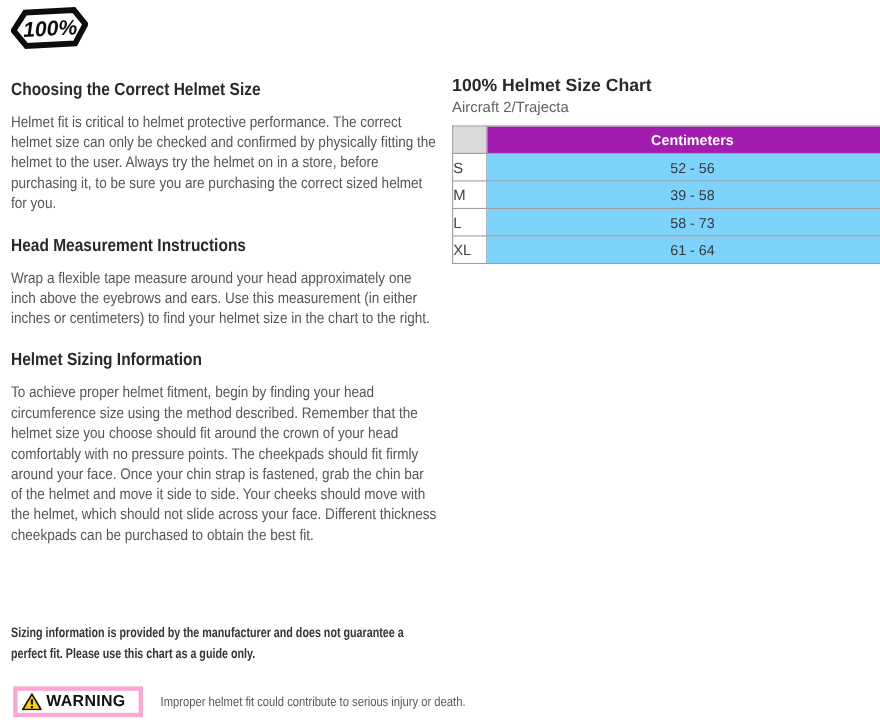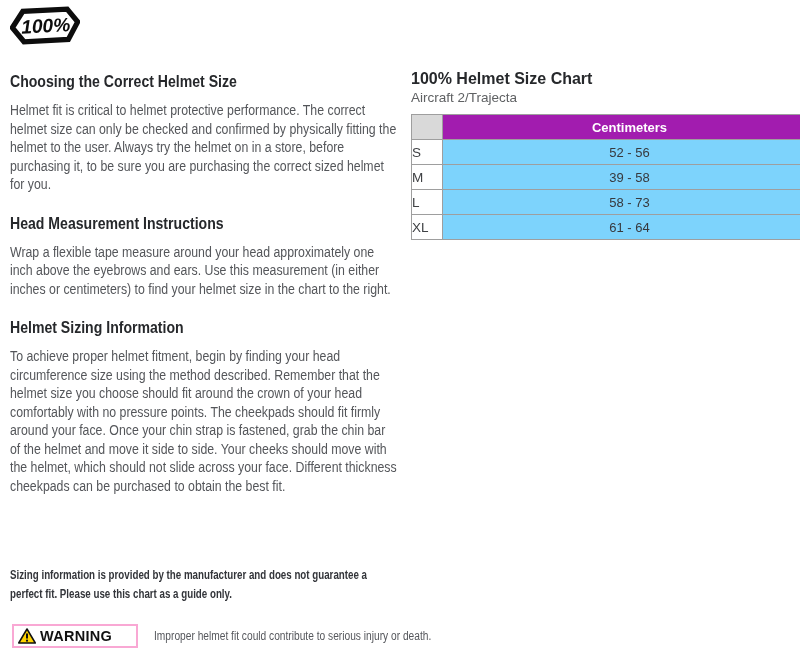--- a/index.html
+++ b/index.html
@@ -66,22 +66,22 @@
     margin: 0;
   }
 
   
   .warning-row {
     position: absolute; left: 12px; top: 624px;
     display: flex; align-items: center;
   }
   .warning-badge {
     display: flex; align-items: flex-end; gap: 4px;
-    border: 2px solid #f9a8d4;
-    padding: 2px 24px 2px 4px;
+    border: 4px solid #f9a8d4;
+    padding: 2px 12px 2px 4px;
     background: #ffffff;
   }
   .warning-label {
     font-weight: bold; font-size: 14.5px; letter-spacing: 0.3px; color: #111111;
   }
   .warning-text {
     display: inline-block;
     margin-left: 16px;
     font-size: 12px; color: #55575c;
     transform: scaleX(0.85); transform-origin: 0 50%;

